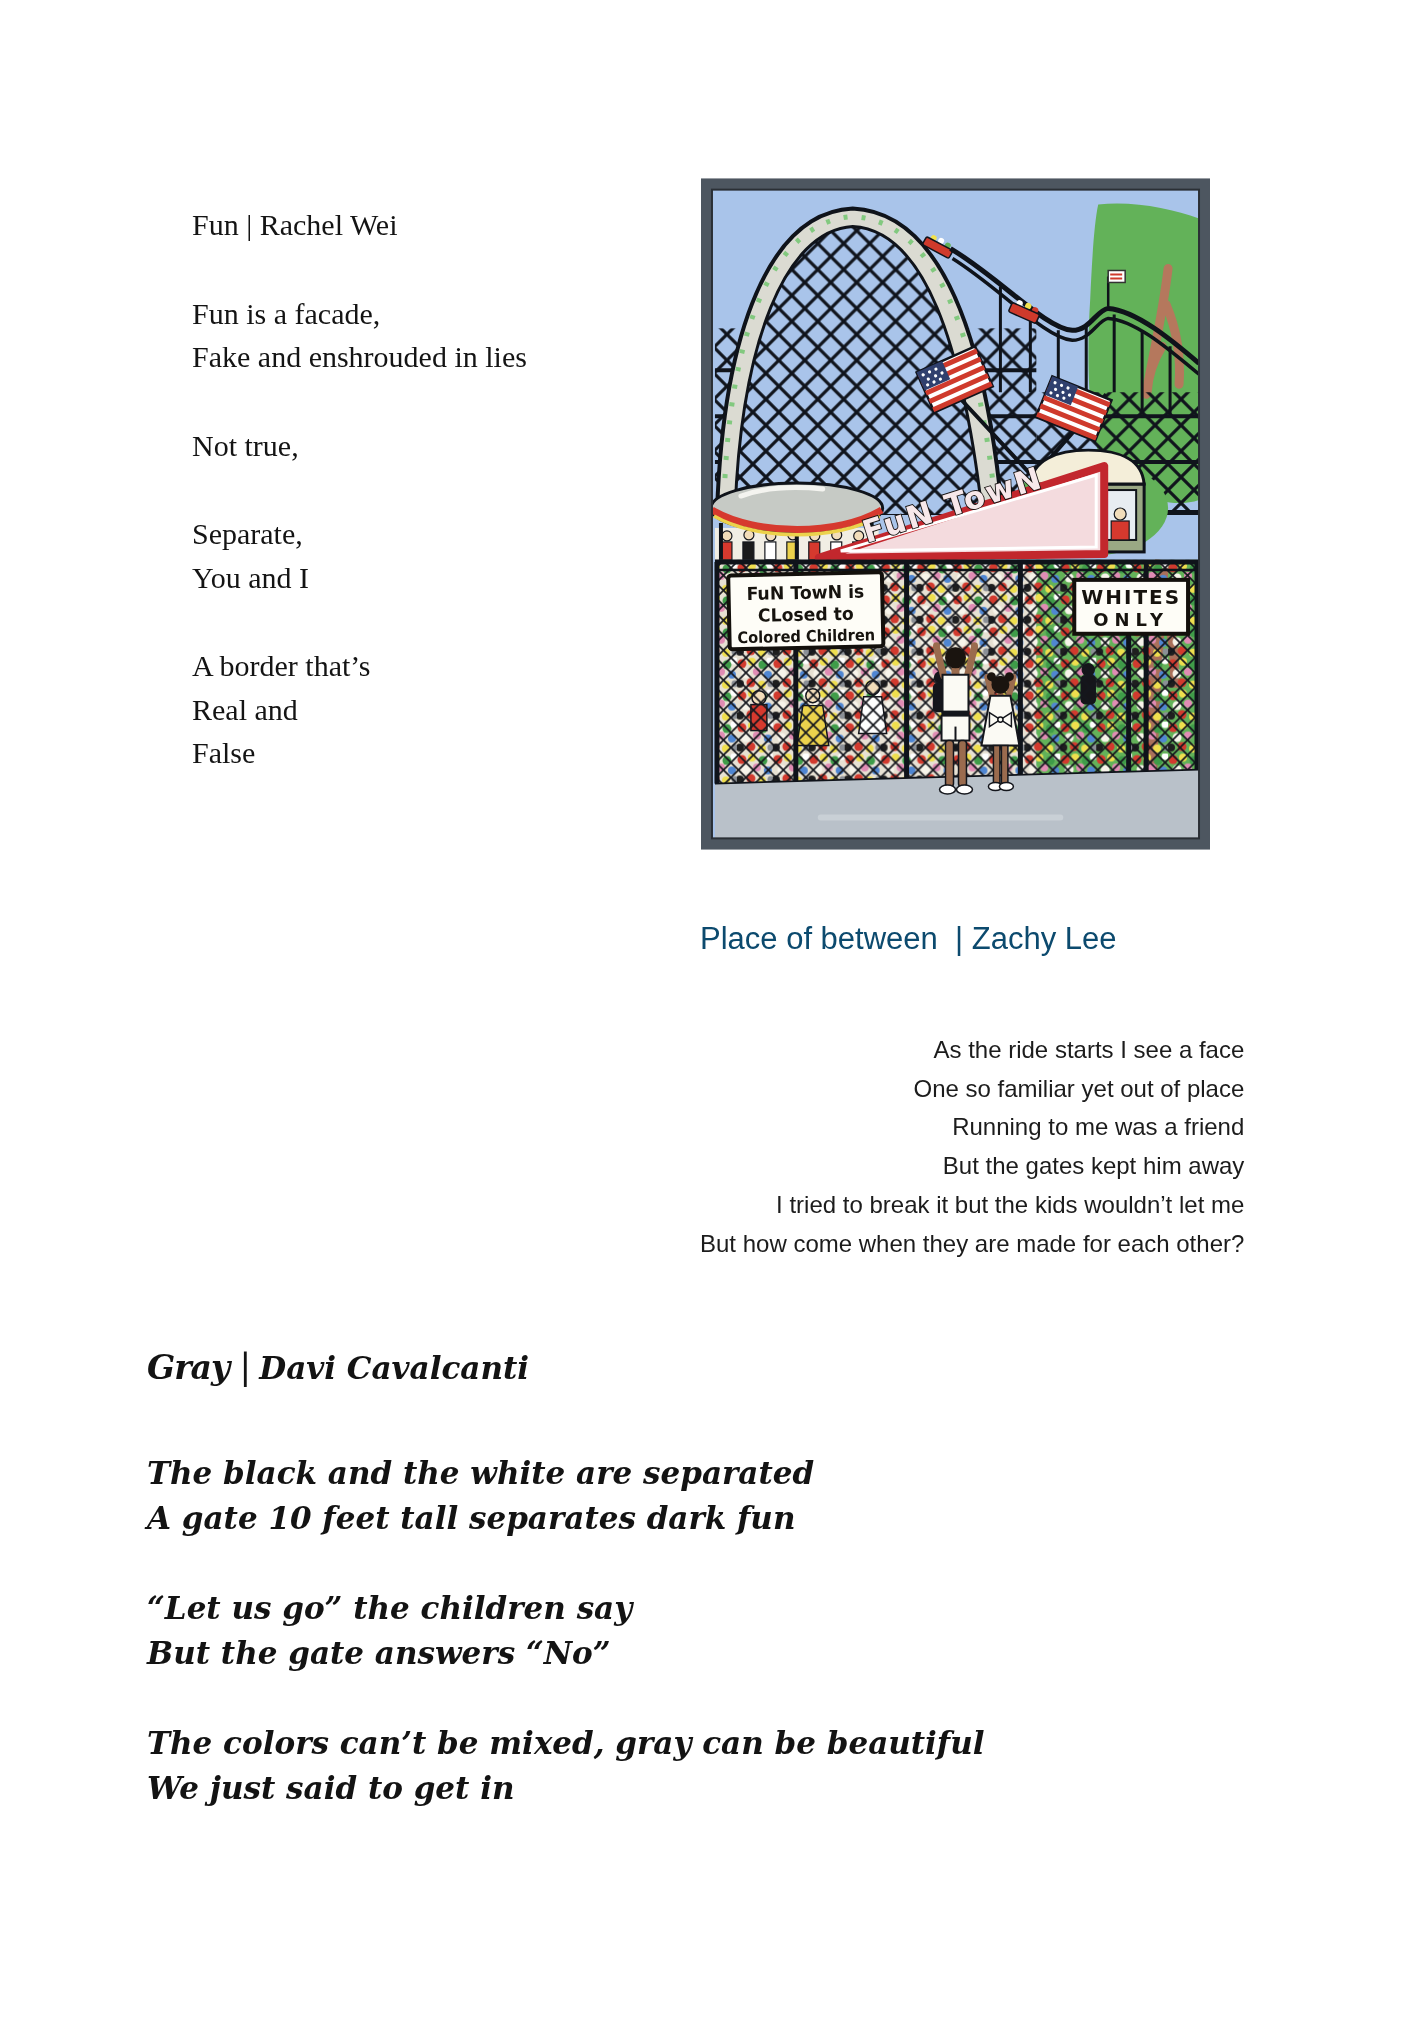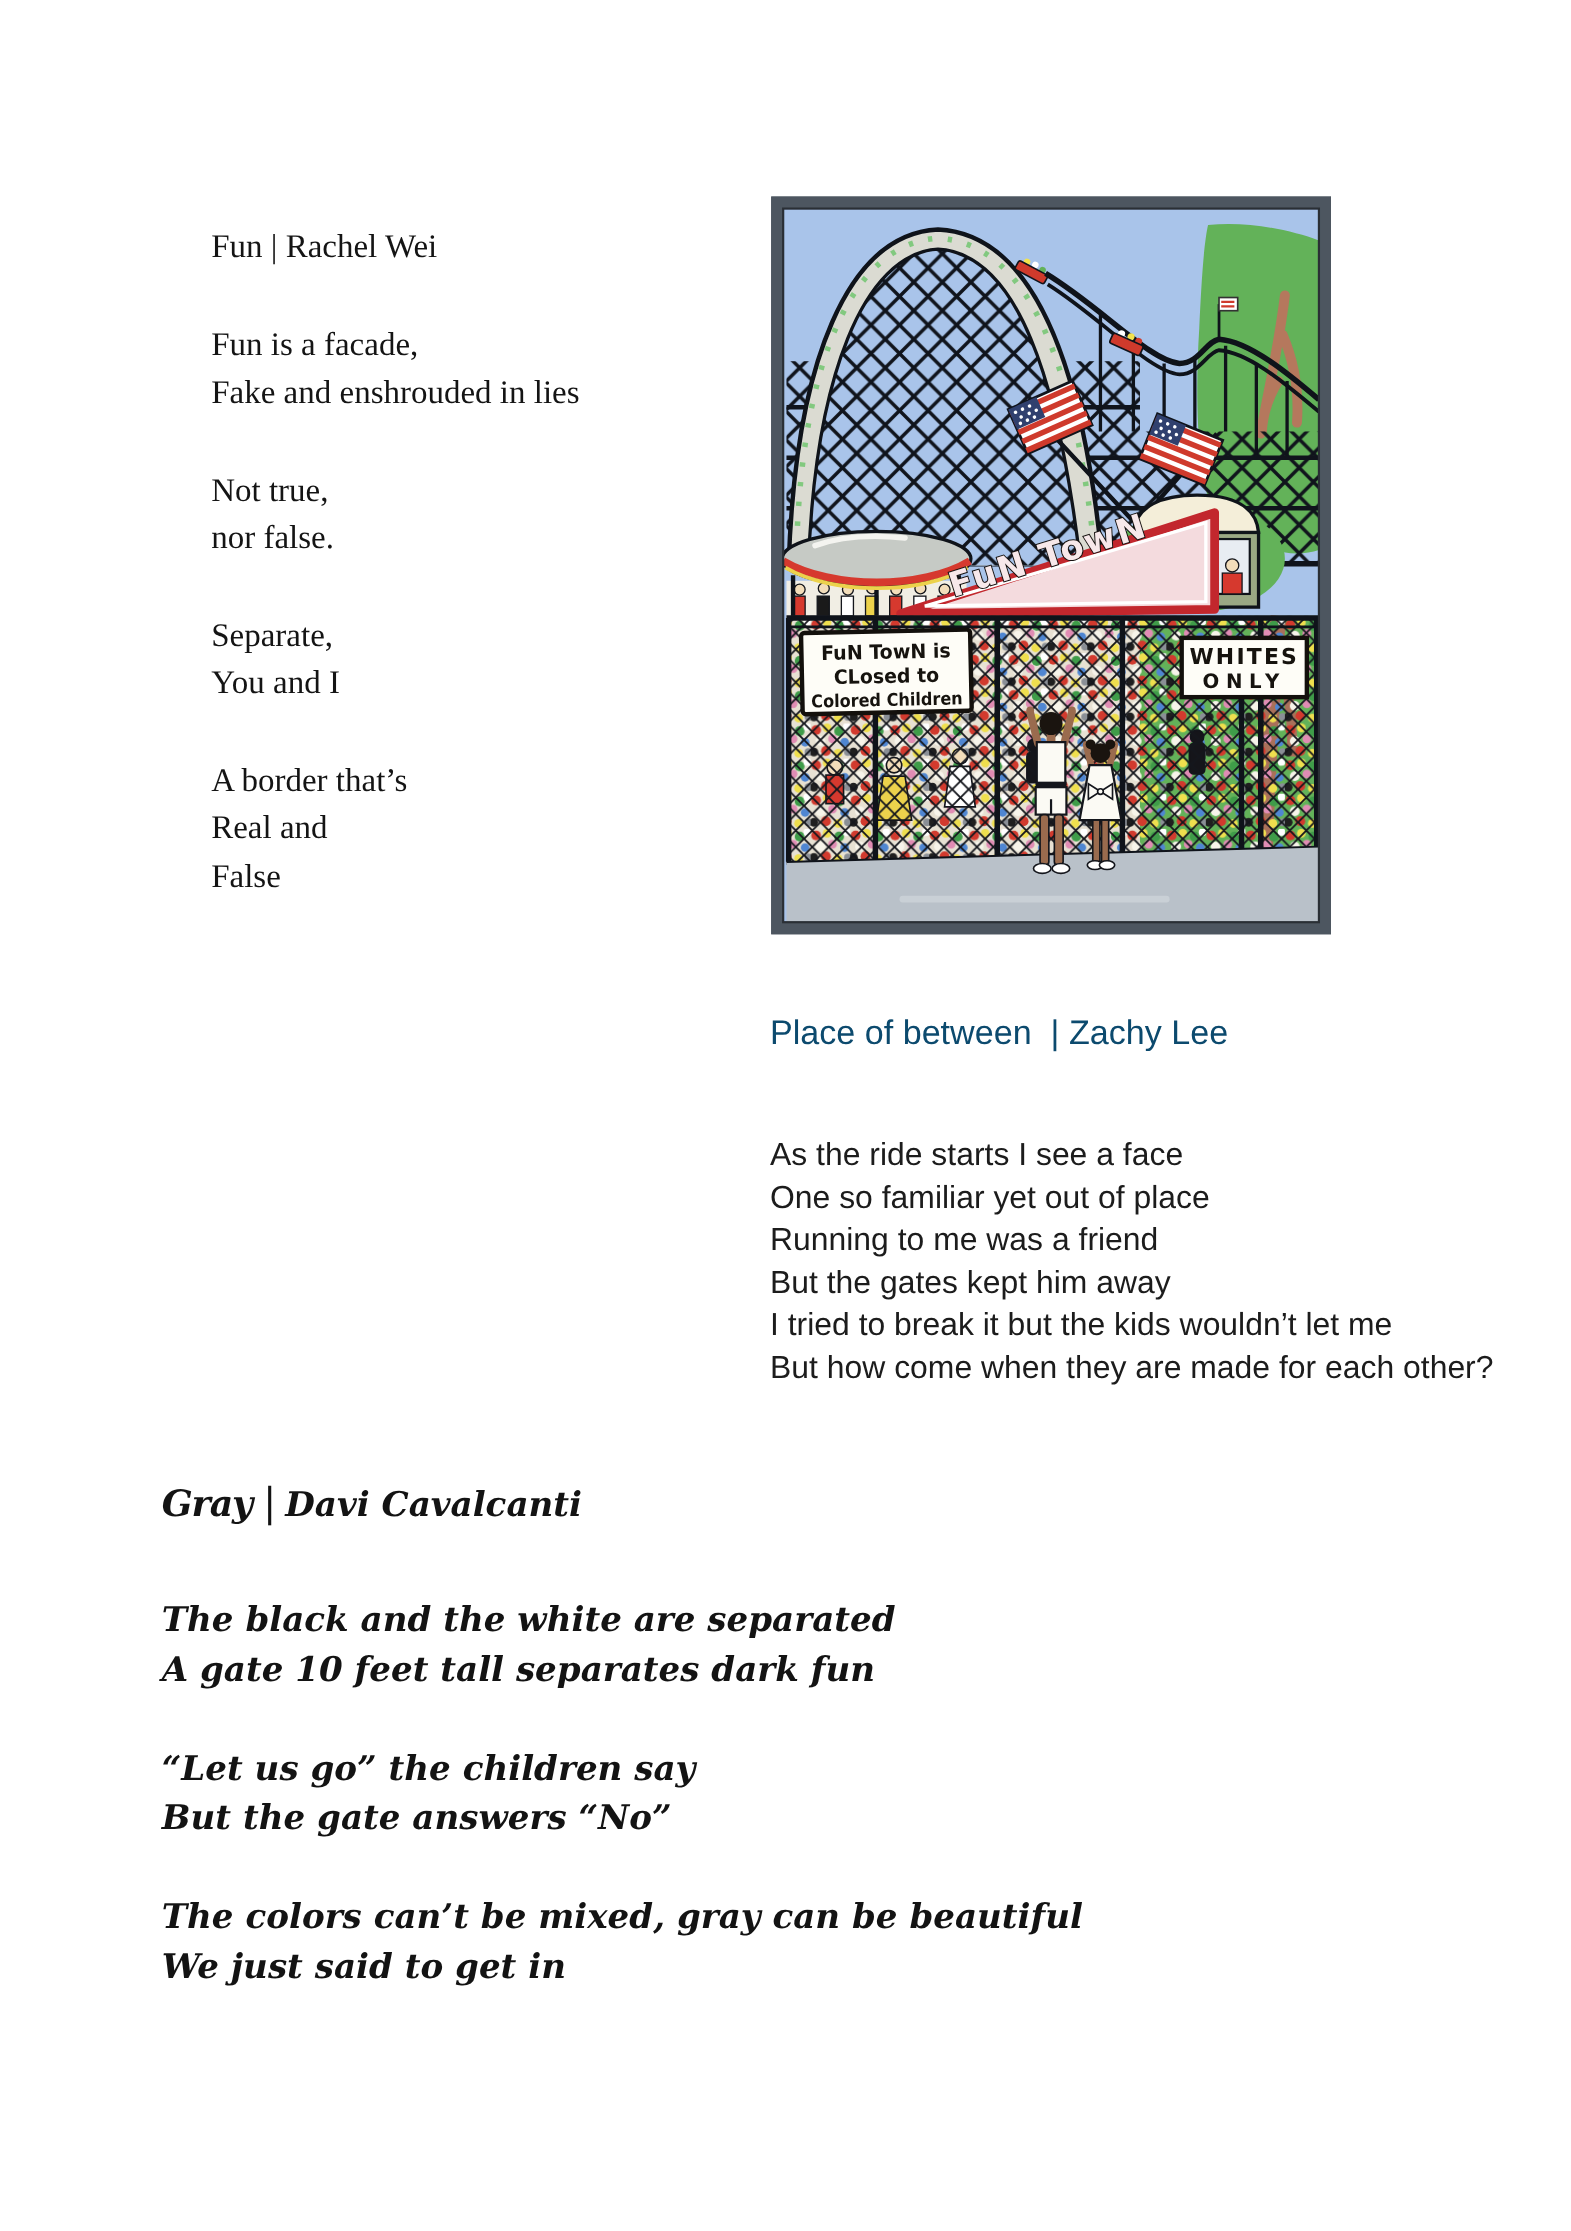--- a/index.html
+++ b/index.html
@@ -15,21 +15,21 @@
   
   .illustration { left:701px; top:178px; width:509px; height:672px; }
   .illustration svg { display:block; width:509px; height:672px; }
 
   
   .caption { left:700px; top:921px; font-family:"Liberation Sans", sans-serif;
              font-size:31px; color:#0c4a6e; white-space:pre-wrap; }
 
   
   .poem-place { left:700px; top:1031px; font-family:"Liberation Sans", sans-serif;
-                font-size:29px; line-height:38.7px; color:#1c1c1c; }
+                font-size:24px; line-height:38.7px; color:#1c1c1c;text-align:right; }
 
   
   .gray { font-family:"DejaVu Serif", serif; font-style:italic; font-weight:bold; color:#131313; }
   .gray-title { left:147px; top:1346px; font-size:31px; }
   .gray-title .gray-word { font-size:33px; letter-spacing:-1px; }
   .gray-title .sep { font-style:normal; font-weight:normal; font-size:36px; padding:0 8px 0 10px; }
   .gray-title .author { font-size:31px;margin-top:38px; }
   .gray-poem { left:147px; top:1437px; font-size:31px; line-height:44.5px; }
   .gray-poem .stanza { margin-bottom:46px;margin-top:14px; }
 </style>
@@ -37,21 +37,20 @@
 <body>
 
 <section class="abs poem-fun">
   <div class="stanza">Fun | Rachel Wei</div>
   <div class="stanza">
     <div>Fun is a facade,</div>
     <div>Fake and enshrouded in lies</div>
   </div>
   <div class="stanza">
     <div>Not true,</div>
-    <div>nor false.</div>
   </div>
   <div class="stanza">
     <div>Separate,</div>
     <div>You and I</div>
   </div>
   <div class="stanza">
     <div>A border that’s</div>
     <div>Real and</div>
     <div>False</div>
   </div>

